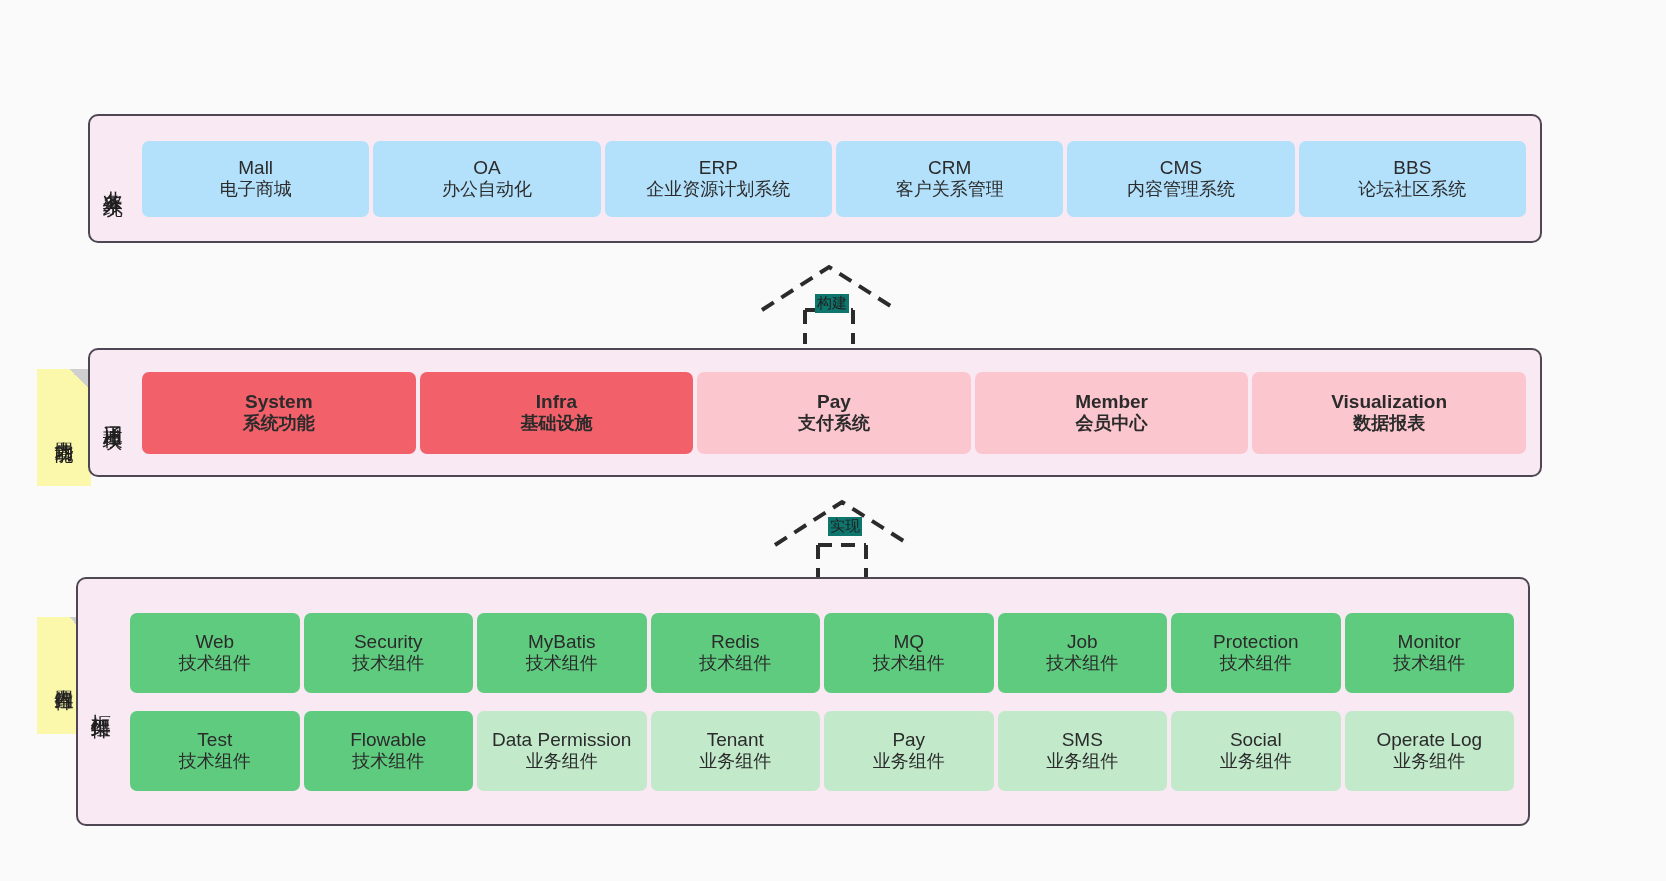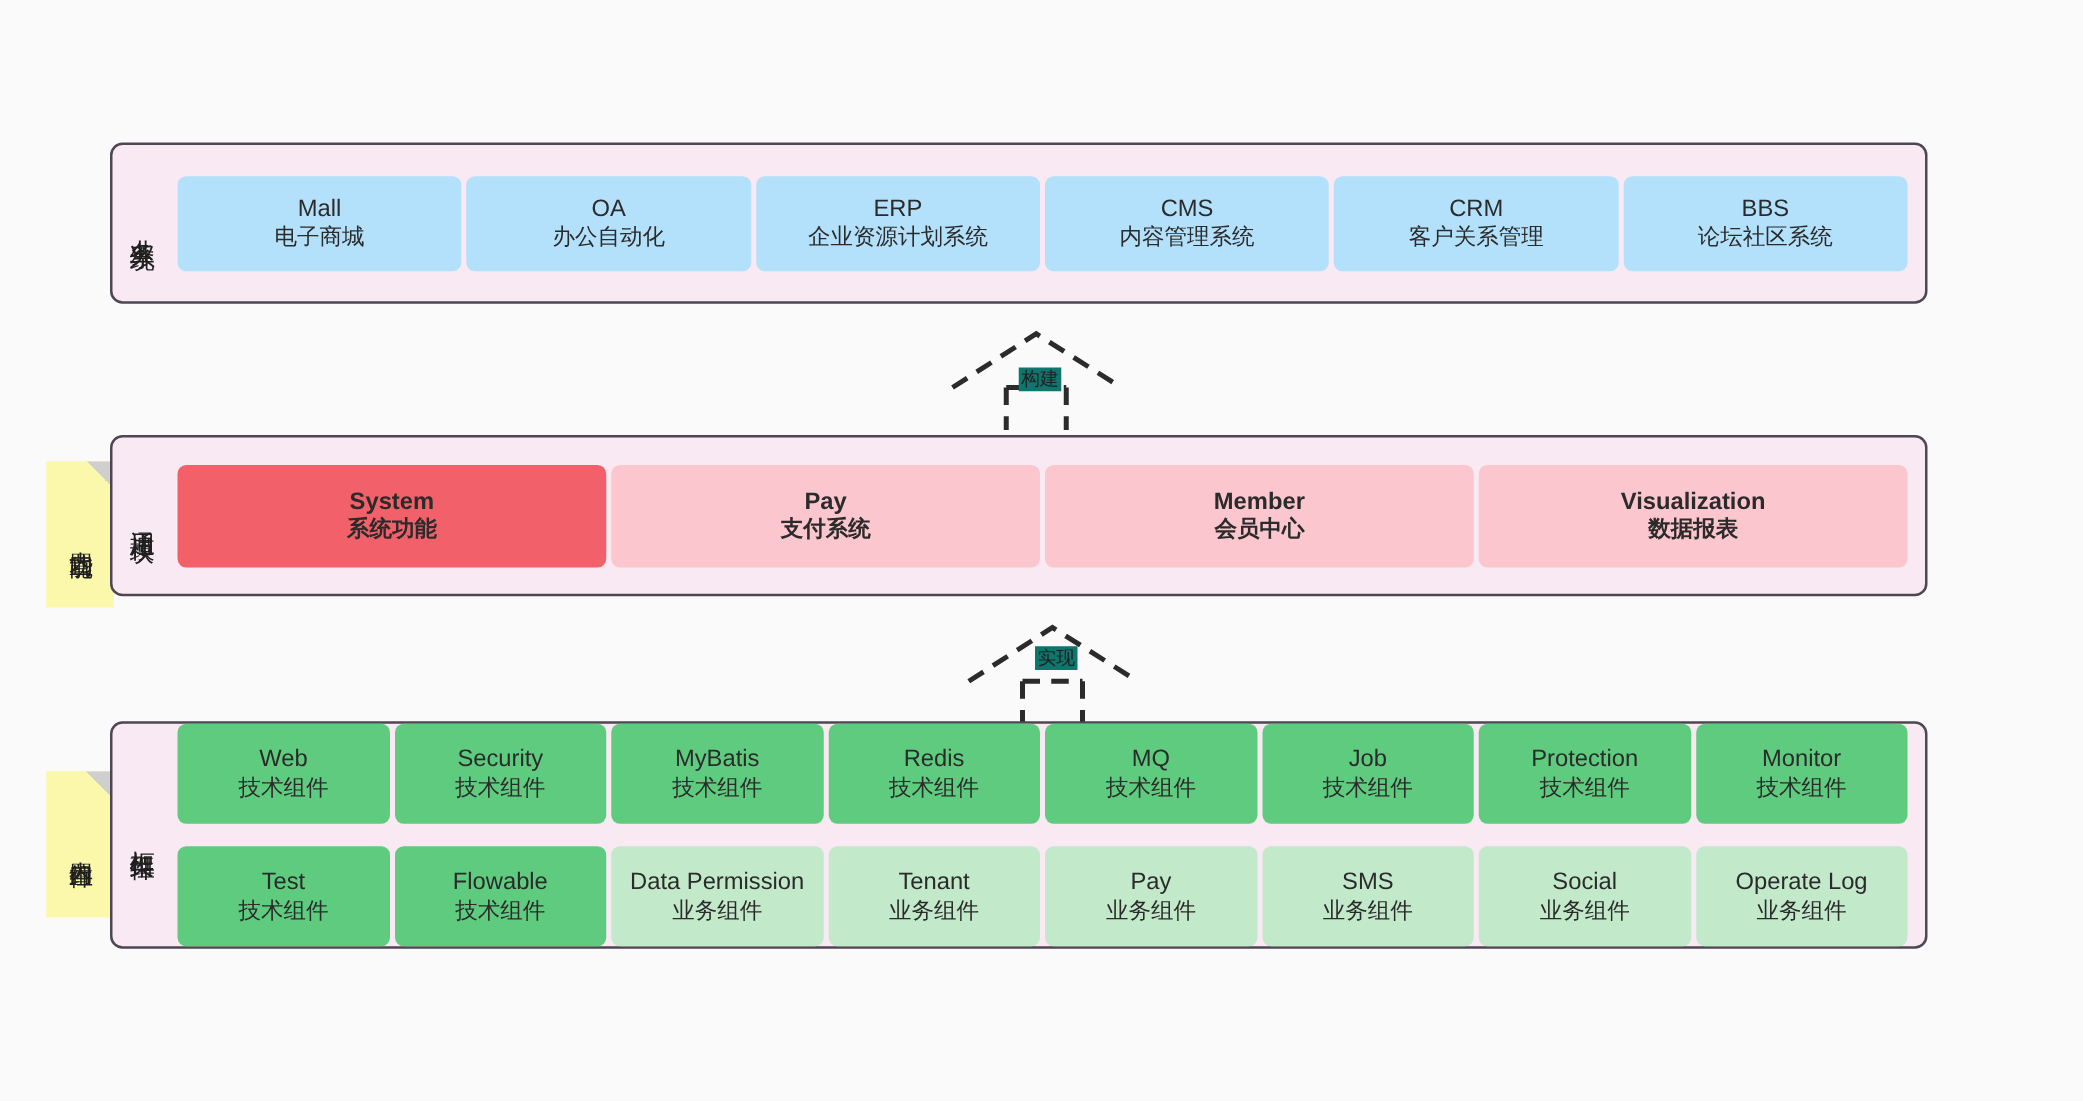--- a/index.html
+++ b/index.html
@@ -79,21 +79,21 @@
   #layer-business { left: 88px; top: 114px; width: 1454px; height: 129px; }
   #layer-business .card { background: #b3e0fb; height: 76px; }
 
   
   #layer-modules { left: 88px; top: 348px; width: 1454px; height: 129px; }
   #layer-modules .card { height: 82px; font-weight: bold; }
   .c-red   { background: #f2616a; }
   .c-pink  { background: #fcc6cf; }
 
   
-  #layer-framework { left: 88px; top: 577px; width: 1454px; height: 182px; }
+  #layer-framework { left: 76px; top: 577px; width: 1454px; height: 249px; }
   #layer-framework .card { height: 80px; }
   .c-green   { background: #5fcb7f; }
   .c-green-l { background: #c1e9ca; }
 
   
   .note {
     position: absolute;
     background: #fcf8ab;
     box-sizing: border-box;
     display: flex;
@@ -150,26 +150,26 @@
       </div>
       <div class="card">
         <div class="t1">OA</div>
         <div class="t2">办公自动化</div>
       </div>
       <div class="card">
         <div class="t1">ERP</div>
         <div class="t2">企业资源计划系统</div>
       </div>
       <div class="card">
+        <div class="t1">CRM</div>
+        <div class="t2">客户关系管理</div>
+      </div>
+      <div class="card">
         <div class="t1">CMS</div>
         <div class="t2">内容管理系统</div>
-      </div>
-      <div class="card">
-        <div class="t1">CRM</div>
-        <div class="t2">客户关系管理</div>
       </div>
       <div class="card">
         <div class="t1">BBS</div>
         <div class="t2">论坛社区系统</div>
       </div>
     </div>
   </div>
 </div>
 
 <div class="arrow" id="arrow-build">
@@ -185,20 +185,24 @@
 </div>
 
 <div class="layer" id="layer-modules">
   <div class="layer-title">通用模块</div>
   <div class="layer-body">
     <div class="layer-row">
       <div class="card c-red">
         <div class="t1">System</div>
         <div class="t2">系统功能</div>
       </div>
+      <div class="card c-red">
+        <div class="t1">Infra</div>
+        <div class="t2">基础设施</div>
+      </div>
       <div class="card c-pink">
         <div class="t1">Pay</div>
         <div class="t2">支付系统</div>
       </div>
       <div class="card c-pink">
         <div class="t1">Member</div>
         <div class="t2">会员中心</div>
       </div>
       <div class="card c-pink">
         <div class="t1">Visualization</div>

